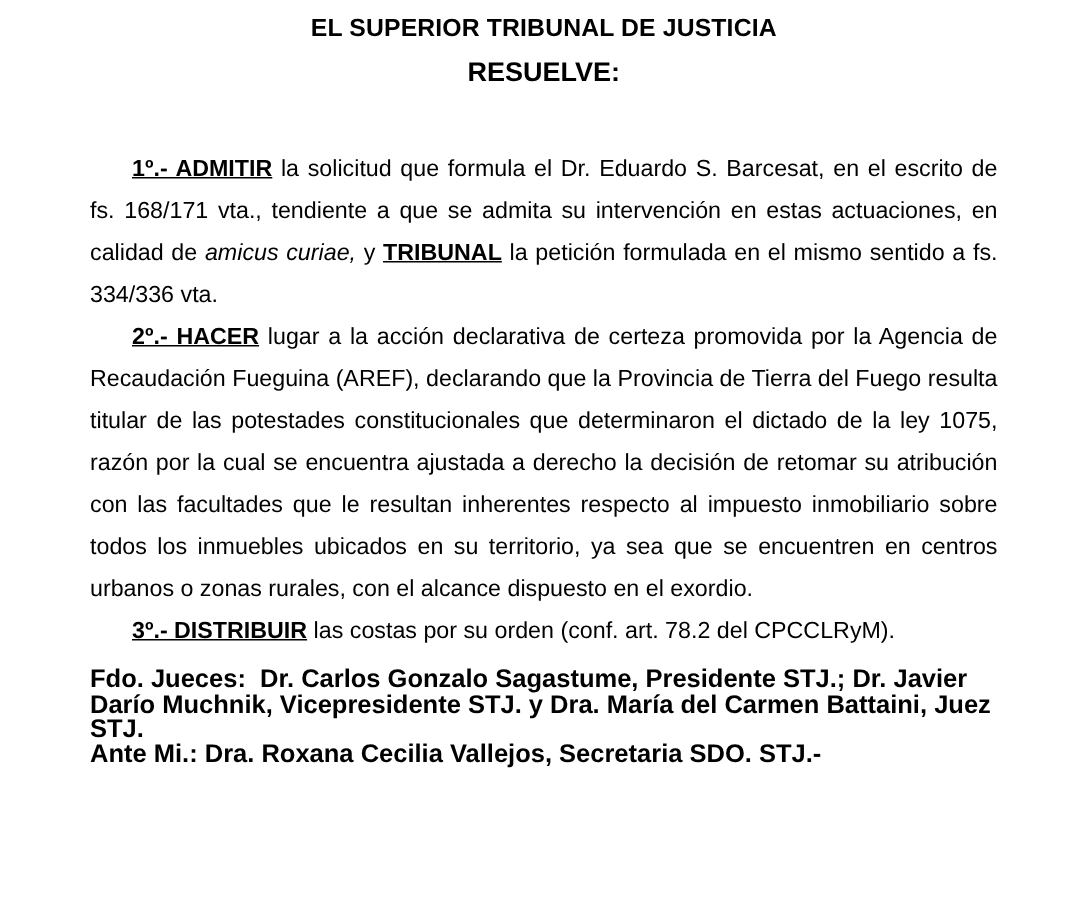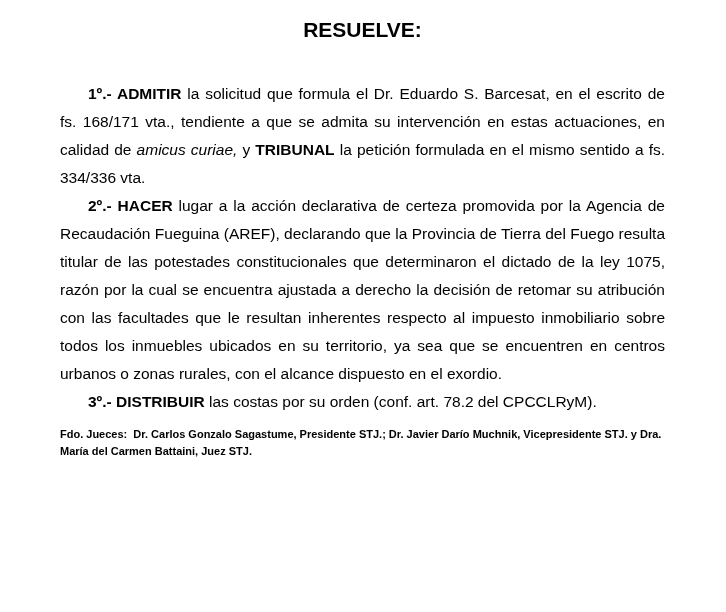--- a/index.html
+++ b/index.html
@@ -27,73 +27,76 @@
     margin: 0;
     text-align: center;
     font-size: 16.5px;
     font-weight: bold;
     line-height: 19px;
     letter-spacing: 0.1px;
   }
   .resolve-heading {
     margin: 10px 0 0 0;
     text-align: center;
-    font-size: 21px;
+    font-size: 18px;
     font-weight: bold;
     line-height: 19px;
   }
   .resolution-body {
     margin-top: 41px;
   }
   .resolution-body p.para {
     margin: 0;
     font-size: 15.5px;
     line-height: 28px;
     text-align: justify;
     text-indent: 28px;
   }
   .resolution-body p.para i {
   }
   .resolution-body p.para b {
     font-weight: bold;
+    text-decoration: underline;
   }
   .footer {
     margin-top: 10px;
   }
   .registered {
     display: inline-block;
     font-size: 13.5px;
     font-weight: bold;
     line-height: 17px;
     text-decoration: underline;
     white-space: pre-wrap;
   }
   .signers {
     margin-top: 7px;
-    font-size: 11px;
+    font-size: 17px;
     font-weight: bold;
     line-height: 16.5px;
   }
   .signers div {
     white-space: pre-wrap;
   }
 </style>
 </head>
 <body>
 
 <div class="page">
 
+  <h1 class="doc-title">EL SUPERIOR TRIBUNAL DE JUSTICIA</h1>
 
   <h2 class="resolve-heading">RESUELVE:</h2>
 
   <div class="resolution-body" id="resolution-body">
       <p class="para"><b>1º.- ADMITIR</b><span> la solicitud que formula el Dr. Eduardo S. Barcesat, en el escrito de fs. 168/171 vta., tendiente a que se admita su intervención en estas actuaciones, en calidad de </span><i>amicus curiae,</i><span> y </span><b>TRIBUNAL</b><span> la petición formulada en el mismo sentido a fs. 334/336 vta.</span></p>
       <p class="para"><b>2º.- HACER</b><span> lugar a la acción declarativa de certeza promovida por la Agencia de Recaudación Fueguina (AREF), declarando que la Provincia de Tierra del Fuego resulta titular de las potestades constitucionales que determinaron el dictado de la ley 1075, razón por la cual se encuentra ajustada a derecho la decisión de retomar su atribución con las facultades que le resultan inherentes respecto al impuesto inmobiliario sobre todos los inmuebles ubicados en su territorio, ya sea que se encuentren en centros urbanos o zonas rurales, con el alcance dispuesto en el exordio.</span></p>
       <p class="para"><b>3º.- DISTRIBUIR</b><span> las costas por su orden (conf. art. 78.2 del CPCCLRyM).</span></p>
     </div>
 
   <div class="footer">
     <div class="signers">
       <div>Fdo. Jueces:  Dr. Carlos Gonzalo Sagastume, Presidente STJ.; Dr. Javier Darío Muchnik, Vicepresidente STJ. y Dra. María del Carmen Battaini, Juez STJ.</div>
+      <div>Ante Mi.: Dra. Roxana Cecilia Vallejos, Secretaria SDO. STJ.-</div>
     </div>
   </div>
 
 </div>
 
 </body></html>

